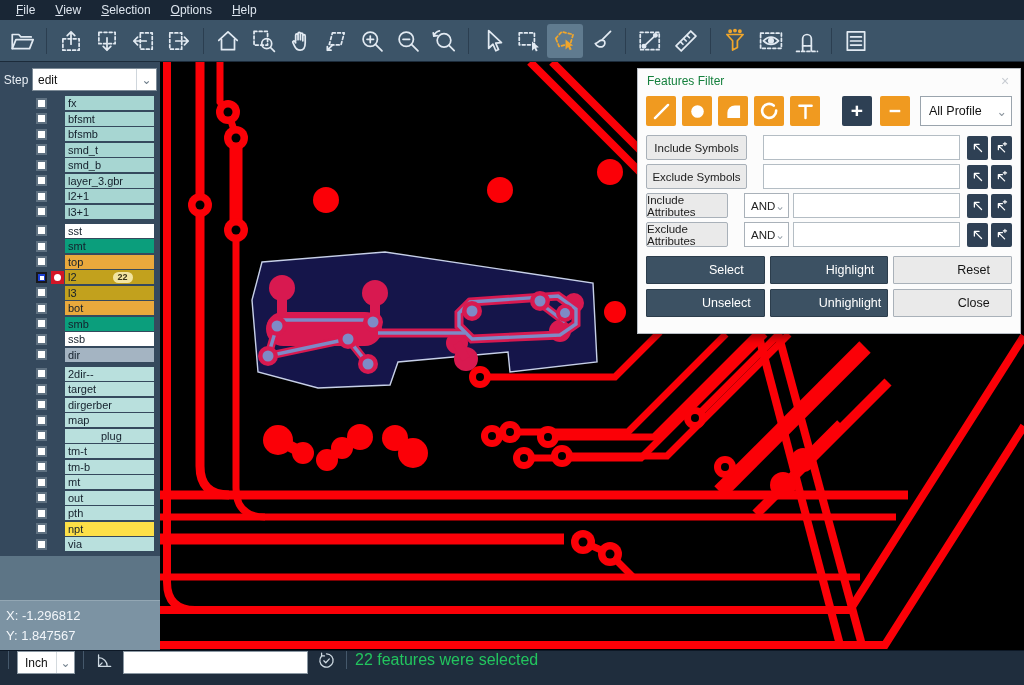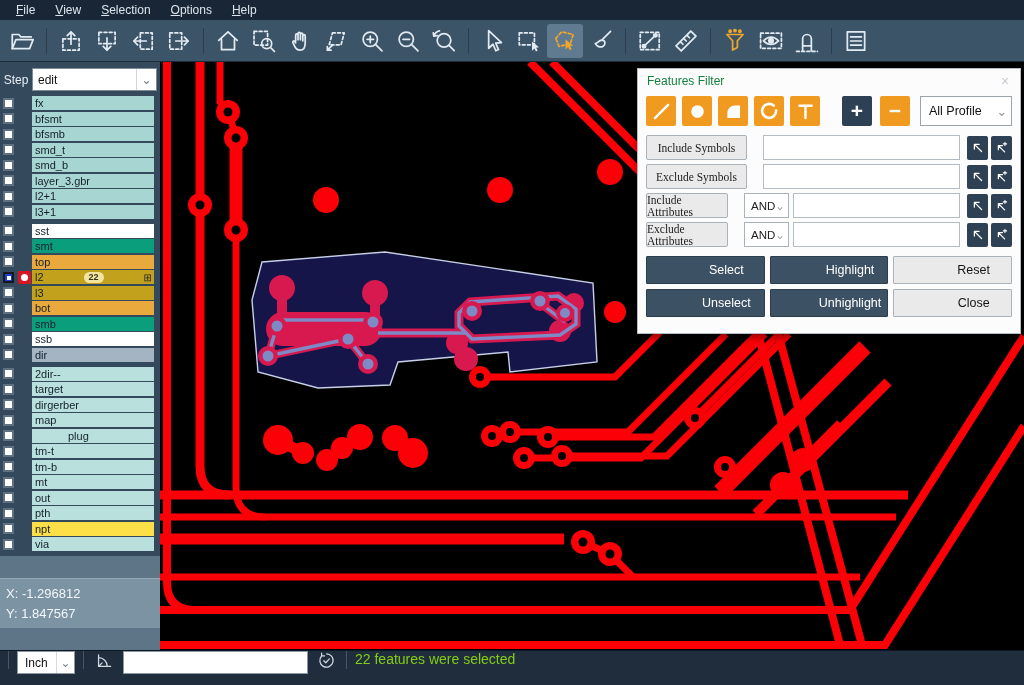--- a/index.html
+++ b/index.html
@@ -26,37 +26,37 @@
   
   .sidebar { position:absolute; left:0; top:62px; width:168px; height:588px; background:#35495d; }
   .step-row { position:absolute; left:0; top:5px; width:160px; height:25px; display:flex; align-items:center; }
   .step-label { color:#e8eef4; font-size:12px; width:32px; text-align:center; }
   .step-select { flex:1; height:23px; background:#fff; border:1px solid #7d8b97; margin-right:3px;
                  display:flex; align-items:center; font-size:12px; color:#111; padding-left:5px; }
   .step-select .chev { margin-left:auto; border-left:1px solid #cfd6dc; height:100%; width:20px;
                  display:flex; align-items:center; justify-content:center; color:#6b7b88; }
   .layer-list { position:absolute; left:0; top:34px; width:160px; }
   .layer-group { margin-bottom:5px; }
-  .layer-row { display:flex; align-items:center; height:14px; margin-bottom:1.5px; }
+  .layer-row { display:flex; align-items:center; height:14px; margin-bottom:1.5px;margin-left:33px; }
   .cb-cell { width:17px; display:flex; justify-content:center; }
   .cb { width:11px; height:11px; background:#fff; border:2px solid #5f7181; }
   .cb.checked { background:#1d3fd0; border-color:#18181c; position:relative; }
   .cb.checked:after { content:""; position:absolute; left:2px; top:2px; width:4px; height:4px; background:#fff; }
   .ind-cell { width:15px; height:14px; display:flex; align-items:center; justify-content:center; }
   .ind-active { width:13px; height:13px; background:#d21626; display:flex; align-items:center; justify-content:center; }
   .ind-active i { width:7px; height:7px; border-radius:50%; background:#fff; }
   .layer-name { flex:1; height:14px; margin-right:6px; font-size:11px; color:#14202c; line-height:14px;
                 padding-left:3px; display:flex; align-items:center; overflow:hidden; white-space:nowrap; }
   .badge { margin-left:auto; background:#f2e4a0; color:#3a3417; font-size:9px; font-weight:bold;
            border-radius:7px; padding:0 5px; height:11px; line-height:11px; }
   .grid-glyph { font-size:10px; color:#23282e; margin:0 2px 0 4px; line-height:11px; }
   .scrolltrack { position:absolute; right:0; top:34px; width:5px; height:460px; background:#2a3d50; }
   .scrollthumb { position:absolute; right:0; top:168px; width:5px; height:210px; background:#7d93a4; }
   .sidebar-lower { position:absolute; left:0; top:494px; width:160px; height:94px; background:#5d7586; }
-  .xy-panel { position:absolute; left:0; top:516px; width:160px; height:50px; background:#7c93a3;
+  .xy-panel { position:absolute; left:0; top:538px; width:160px; height:50px; background:#7c93a3;
               border-top:1px solid #93a7b4; padding:5px 0 0 6px; }
   .xy-panel div { color:#f2f6fa; font-size:13px; line-height:20px; }
 
   
   .canvas { position:absolute; left:160px; top:62px; width:864px; height:588px; background:#000; }
   .canvas svg { display:block; }
 
   
   .dialog { position:absolute; left:637px; top:68px; width:384px; height:266px; background:#fcfcfc;
             border:1px solid #b6bcc3; box-shadow:2px 3px 8px rgba(0,0,0,.45); }
@@ -69,21 +69,21 @@
   .type-btn svg { width:21px; height:21px; }
   .pm-btn { width:30px; height:30px; border-radius:2px; display:flex; align-items:center; justify-content:center;
             color:#fff; font-size:21px; font-weight:bold; line-height:28px; }
   .pm-plus { background:#2e4054; margin-left:16px; }
   .pm-minus { background:#f09a20; margin-left:8px; }
   .profile-select { margin-left:auto; width:92px; height:30px; background:#fff; border:1px solid #9aa4ad;
             display:flex; align-items:center; padding:0 4px 0 8px; font-size:12.5px; color:#111; }
   .profile-select .chev { margin-left:auto; color:#8a949d; }
   .filter-row { display:flex; align-items:center; height:25px; margin:4px 8px; }
   .frow-label { width:101px; height:25px; background:#eaeaea; border:1px solid #a9b1b9; border-radius:2px;
-            font-size:11.5px; color:#1c1c1c; display:flex; align-items:center; justify-content:center; margin-right:16px;font-family:Liberation Serif, serif; }
+            font-size:11.5px; color:#1c1c1c; display:flex; align-items:center; justify-content:center; margin-right:16px; }
   .and-select { width:49px; height:25px; background:#fff; border:1px solid #a9b1b9; display:flex;
             align-items:center; padding:0 3px 0 6px; font-size:11.5px; color:#222; margin-right:4px; }
   .and-select .chev { margin-left:auto; color:#97a1aa; }
   .frow-input { flex:1; height:25px; background:#fff; border:1px solid #b4bdc4; margin-right:4px;
             font-size:12px; padding:0 5px; color:#222; outline:none; }
   .nav-btn { width:21px; height:24px; background:#2e4054; border-radius:2px; display:flex; align-items:center;
             justify-content:center; color:#fff; margin-left:3px; flex:0 0 auto; }
   .nav-btn svg { width:15px; height:15px; }
   .actions { display:grid; grid-template-columns:1fr 1fr 1fr; gap:5px; margin:9px 8px 0 8px; }
   .act-btn { height:28px; font-size:12.5px; display:flex; align-items:center; justify-content:center;
@@ -96,21 +96,21 @@
                display:flex; border-top:1px solid #0d1826; }
   .sb-sep { width:1px; height:18px; background:#45586b; margin:0 8px; flex:0 0 auto; }
   .unit-select { width:58px; height:23px; background:#fff; border:1px solid #8b98a3; display:flex;
                align-items:center; font-size:12px; color:#111; padding-left:7px; }
   .unit-select .chev { margin-left:auto; border-left:1px solid #d4dade; width:18px; height:100%;
                display:flex; align-items:center; justify-content:center; color:#74838f; }
   .sb-icon { color:#cfdae3; width:24px; display:flex; justify-content:center; flex:0 0 auto; }
   .sb-icon svg { width:19px; height:19px; }
   .cmd-input { width:185px; height:23px; background:#fff; border:1px solid #8b98a3; margin-left:7px;
                font-size:12px; padding:0 5px; color:#222; outline:none; }
-  .sb-msg { color:#84cc16; font-size:14px; }
+  .sb-msg { color:#22c55e; font-size:16px; }
 </style>
 </head>
 <body>
 
 <div id="app">
 
   <div class="menubar" id="menubar">
       <div class="menu-item"><u>F</u>ile</div>
       <div class="menu-item"><u>V</u>iew</div>
       <div class="menu-item"><u>S</u>election</div>

